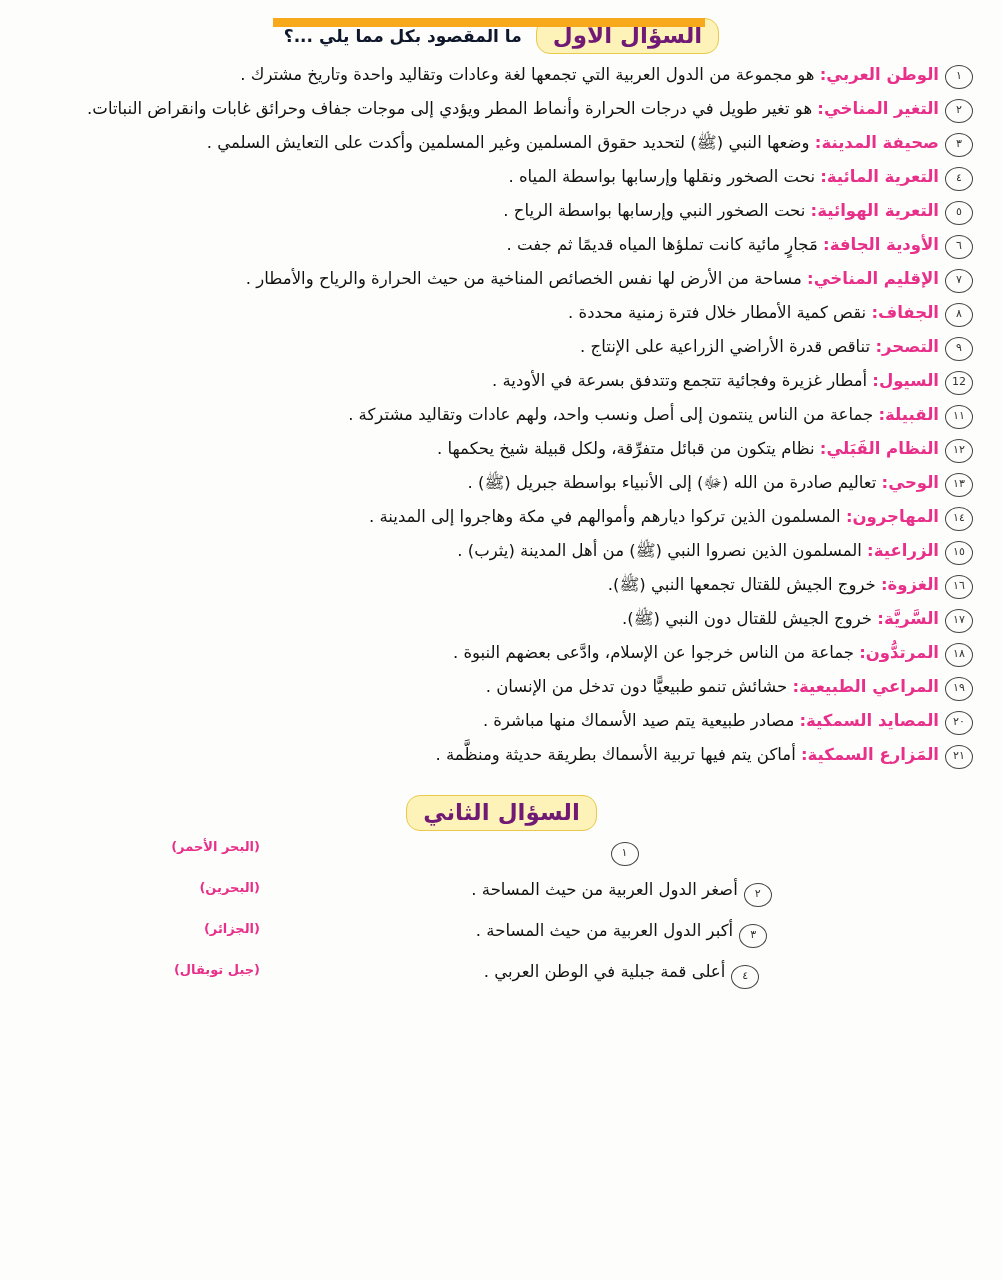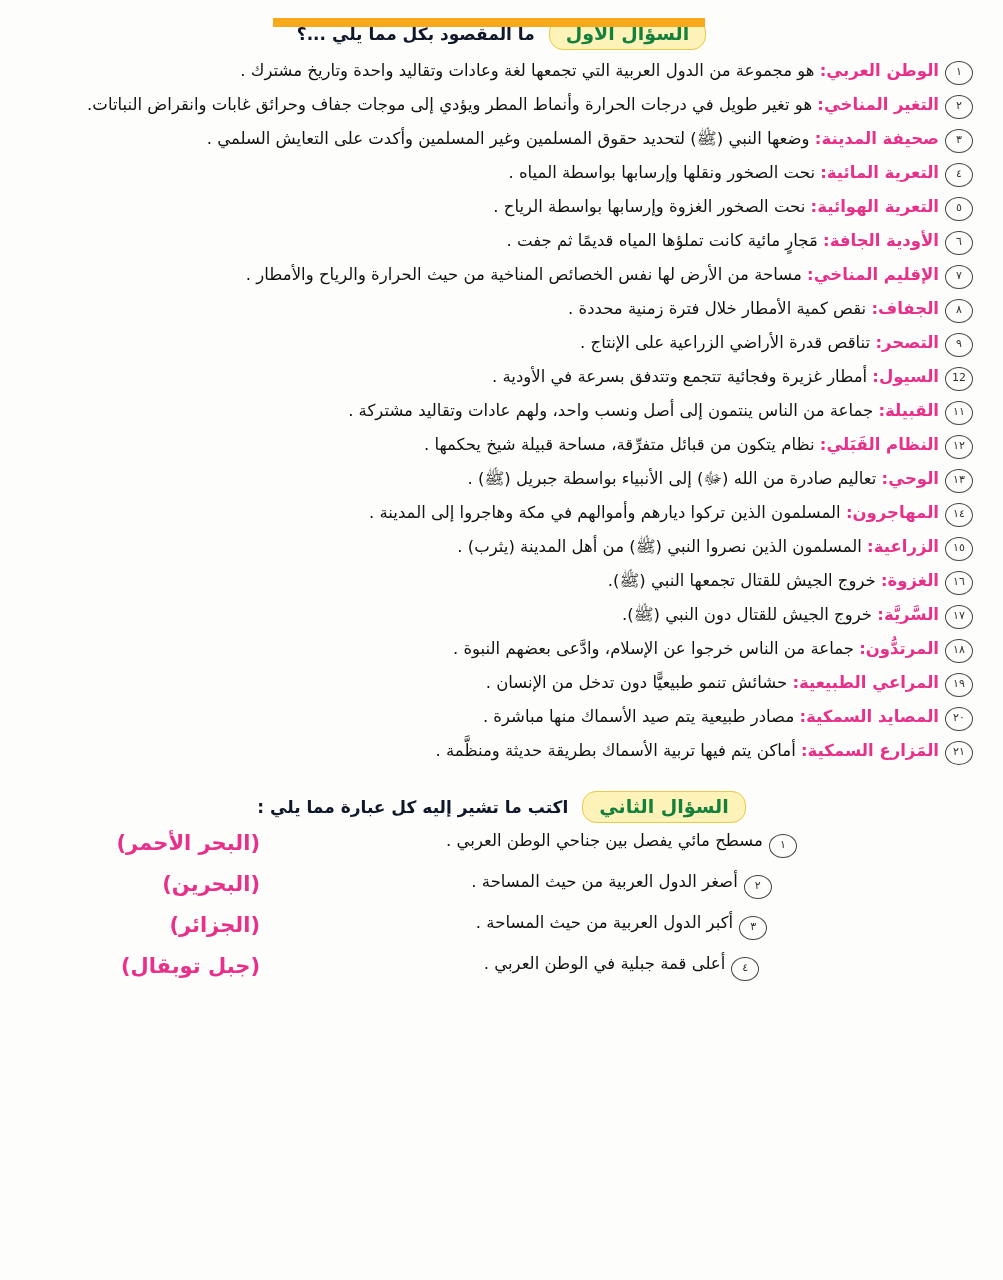--- a/index.html
+++ b/index.html
@@ -44,23 +44,23 @@
     align-items: center;
     justify-content: center;
     gap: 14px;
     margin: 18px 0 8px 0;
   }
   .section-badge {
     background: #fdf3b8;
     border: 1.5px solid #e9c84a;
     border-radius: 14px;
     padding: 3px 16px 5px 16px;
-    color: #15803d;
-    font-weight: bold;
-    font-size: 19px;
+    color: #701a75;
+    font-weight: bold;
+    font-size: 23px;
     white-space: nowrap;
     text-align: center;
   }
   .section-prompt {
     font-size: 17px;
     font-weight: bold;
     color: #0f172a;
     white-space: nowrap;
   }
   ol.qlist {
@@ -122,21 +122,21 @@
     align-items: flex-start;
   }
   .q2text {
     font-size: 16.5px;
     color: #111;
   }
   .q2answer {
     flex: 0 0 230px;
     color: #e8308a;
     font-weight: bold;
-    font-size: 21px;
+    font-size: 13px;
     text-align: right;
     padding-right: 10px;
   }
 </style>
 </head>
 <body>
 
 <div class="page">
 
   <div class="top-strip">
@@ -160,21 +160,21 @@
       <li>
         <span class="num">٣</span>
         <span class="body-text"><span class="term">صحيفة المدينة:</span> <span>وضعها النبي (ﷺ) لتحديد حقوق المسلمين وغير المسلمين وأكدت على التعايش السلمي .</span></span>
       </li>
       <li>
         <span class="num">٤</span>
         <span class="body-text"><span class="term">التعرية المائية:</span> <span>نحت الصخور ونقلها وإرسابها بواسطة المياه .</span></span>
       </li>
       <li>
         <span class="num">٥</span>
-        <span class="body-text"><span class="term">التعرية الهوائية:</span> <span>نحت الصخور الغزوة وإرسابها بواسطة الرياح .</span></span>
+        <span class="body-text"><span class="term">التعرية الهوائية:</span> <span>نحت الصخور النبي وإرسابها بواسطة الرياح .</span></span>
       </li>
       <li>
         <span class="num">٦</span>
         <span class="body-text"><span class="term">الأودية الجافة:</span> <span>مَجارٍ مائية كانت تملؤها المياه قديمًا ثم جفت .</span></span>
       </li>
       <li>
         <span class="num">٧</span>
         <span class="body-text"><span class="term">الإقليم المناخي:</span> <span>مساحة من الأرض لها نفس الخصائص المناخية من حيث الحرارة والرياح والأمطار .</span></span>
       </li>
       <li>
@@ -188,21 +188,21 @@
       <li>
         <span class="num">12</span>
         <span class="body-text"><span class="term">السيول:</span> <span>أمطار غزيرة وفجائية تتجمع وتتدفق بسرعة في الأودية .</span></span>
       </li>
       <li>
         <span class="num">١١</span>
         <span class="body-text"><span class="term">القبيلة:</span> <span>جماعة من الناس ينتمون إلى أصل ونسب واحد، ولهم عادات وتقاليد مشتركة .</span></span>
       </li>
       <li>
         <span class="num">١٢</span>
-        <span class="body-text"><span class="term">النظام القَبَلي:</span> <span>نظام يتكون من قبائل متفرِّقة، مساحة قبيلة شيخ يحكمها .</span></span>
+        <span class="body-text"><span class="term">النظام القَبَلي:</span> <span>نظام يتكون من قبائل متفرِّقة، ولكل قبيلة شيخ يحكمها .</span></span>
       </li>
       <li>
         <span class="num">١٣</span>
         <span class="body-text"><span class="term">الوحي:</span> <span>تعاليم صادرة من الله (ﷻ) إلى الأنبياء بواسطة جبريل (ﷺ) .</span></span>
       </li>
       <li>
         <span class="num">١٤</span>
         <span class="body-text"><span class="term">المهاجرون:</span> <span>المسلمون الذين تركوا ديارهم وأموالهم في مكة وهاجروا إلى المدينة .</span></span>
       </li>
       <li>
@@ -230,28 +230,26 @@
         <span class="body-text"><span class="term">المصايد السمكية:</span> <span>مصادر طبيعية يتم صيد الأسماك منها مباشرة .</span></span>
       </li>
       <li>
         <span class="num">٢١</span>
         <span class="body-text"><span class="term">المَزارع السمكية:</span> <span>أماكن يتم فيها تربية الأسماك بطريقة حديثة ومنظَّمة .</span></span>
       </li>
     </ol>
 
   <div class="section-header" style="margin-top:26px;">
     <span class="section-badge">السؤال الثاني</span>
-    <span class="section-prompt">اكتب ما تشير إليه كل عبارة مما يلي :</span>
   </div>
 
   <div class="q2list" id="list2">
       <div class="q2row">
         <div class="q2right">
           <span class="num">١</span>
-          <span class="q2text">مسطح مائي يفصل بين جناحي الوطن العربي .</span>
         </div>
         <div class="q2answer">(البحر الأحمر)</div>
       </div>
       <div class="q2row">
         <div class="q2right">
           <span class="num">٢</span>
           <span class="q2text">أصغر الدول العربية من حيث المساحة .</span>
         </div>
         <div class="q2answer">(البحرين)</div>
       </div>

